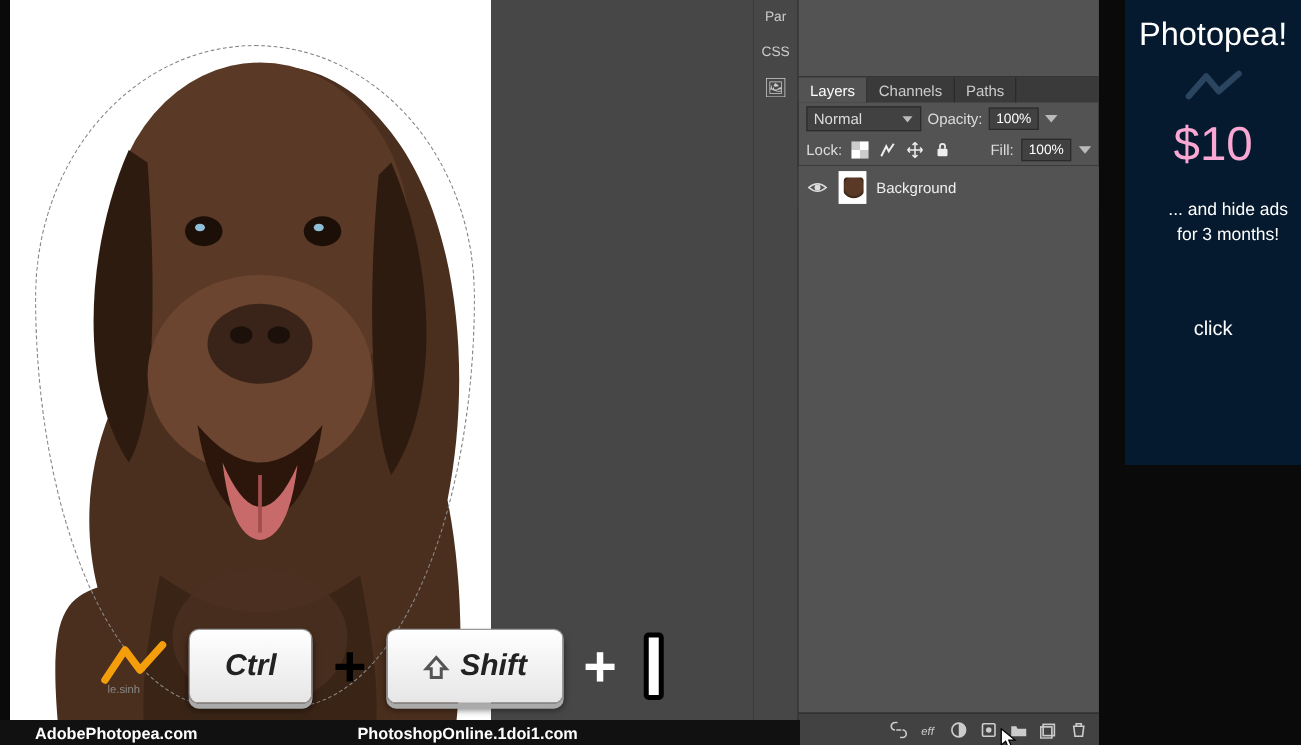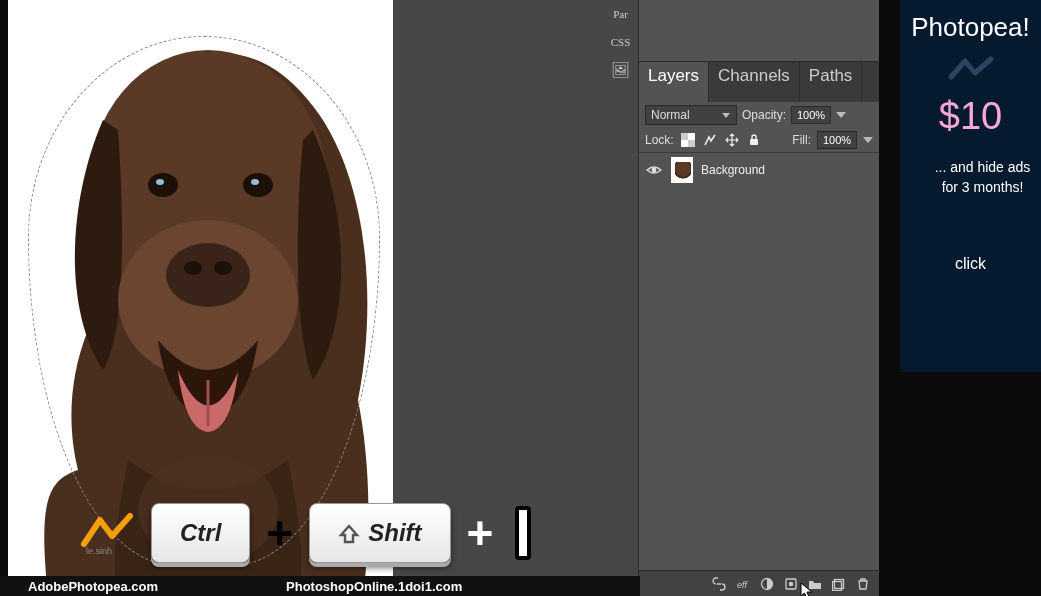--- a/index.html
+++ b/index.html
@@ -43,43 +43,42 @@
     width: 36px; height: 596px;
     background: #474747;
     border-right: 1px solid #2b2b2b;
   }
   .icon-column .ic {
     display: flex; align-items: center; justify-content: center;
     height: 28px;
     font-size: 11px;
     color: #ccc;
     cursor: pointer;
-    font-family: Liberation Serif, serif;
   }
   .icon-column .ic.img {
     font-size: 15px;
   }
   .panels {
     position: absolute;
     left: 639px; top: 0;
     width: 240px; height: 596px;
     background: #535353;
     display: flex; flex-direction: column;
   }
   .panels .props {
     height: 62px;
     background: #535353;
     border-bottom: 1px solid #2b2b2b;
   }
   .tabs {
     display: flex;
     background: #3a3a3a;
-    height: 40px;
+    height: 20px;
     align-items: stretch;
-    font-size: 17px;
+    font-size: 12px;
   }
   .tabs .tab {
     padding: 4px 9px 0 9px;
     color: #ccc;
     cursor: pointer;
     border-right: 1px solid #2b2b2b;
   }
   .tabs .tab.active {
     background: #535353;
     color: #fff;

